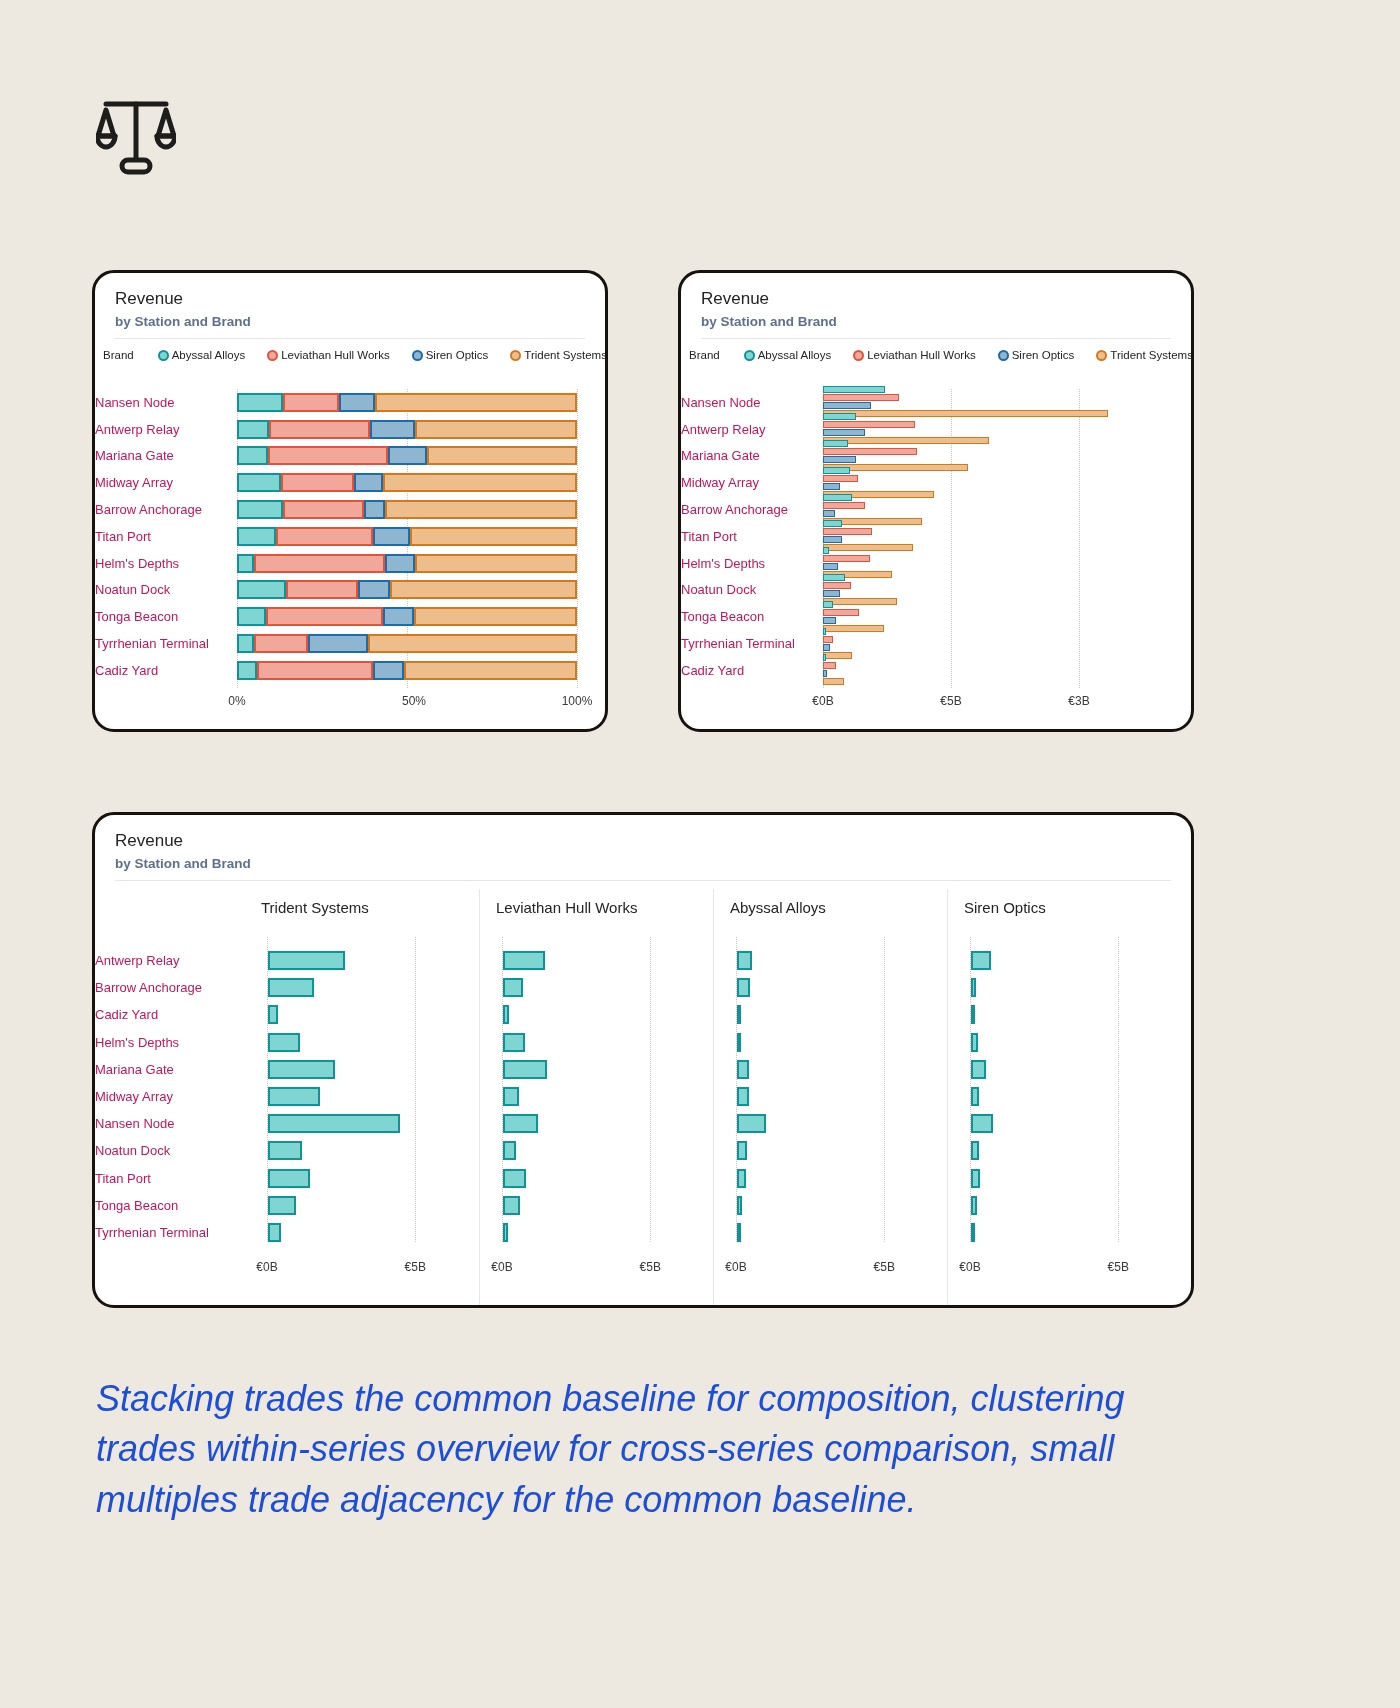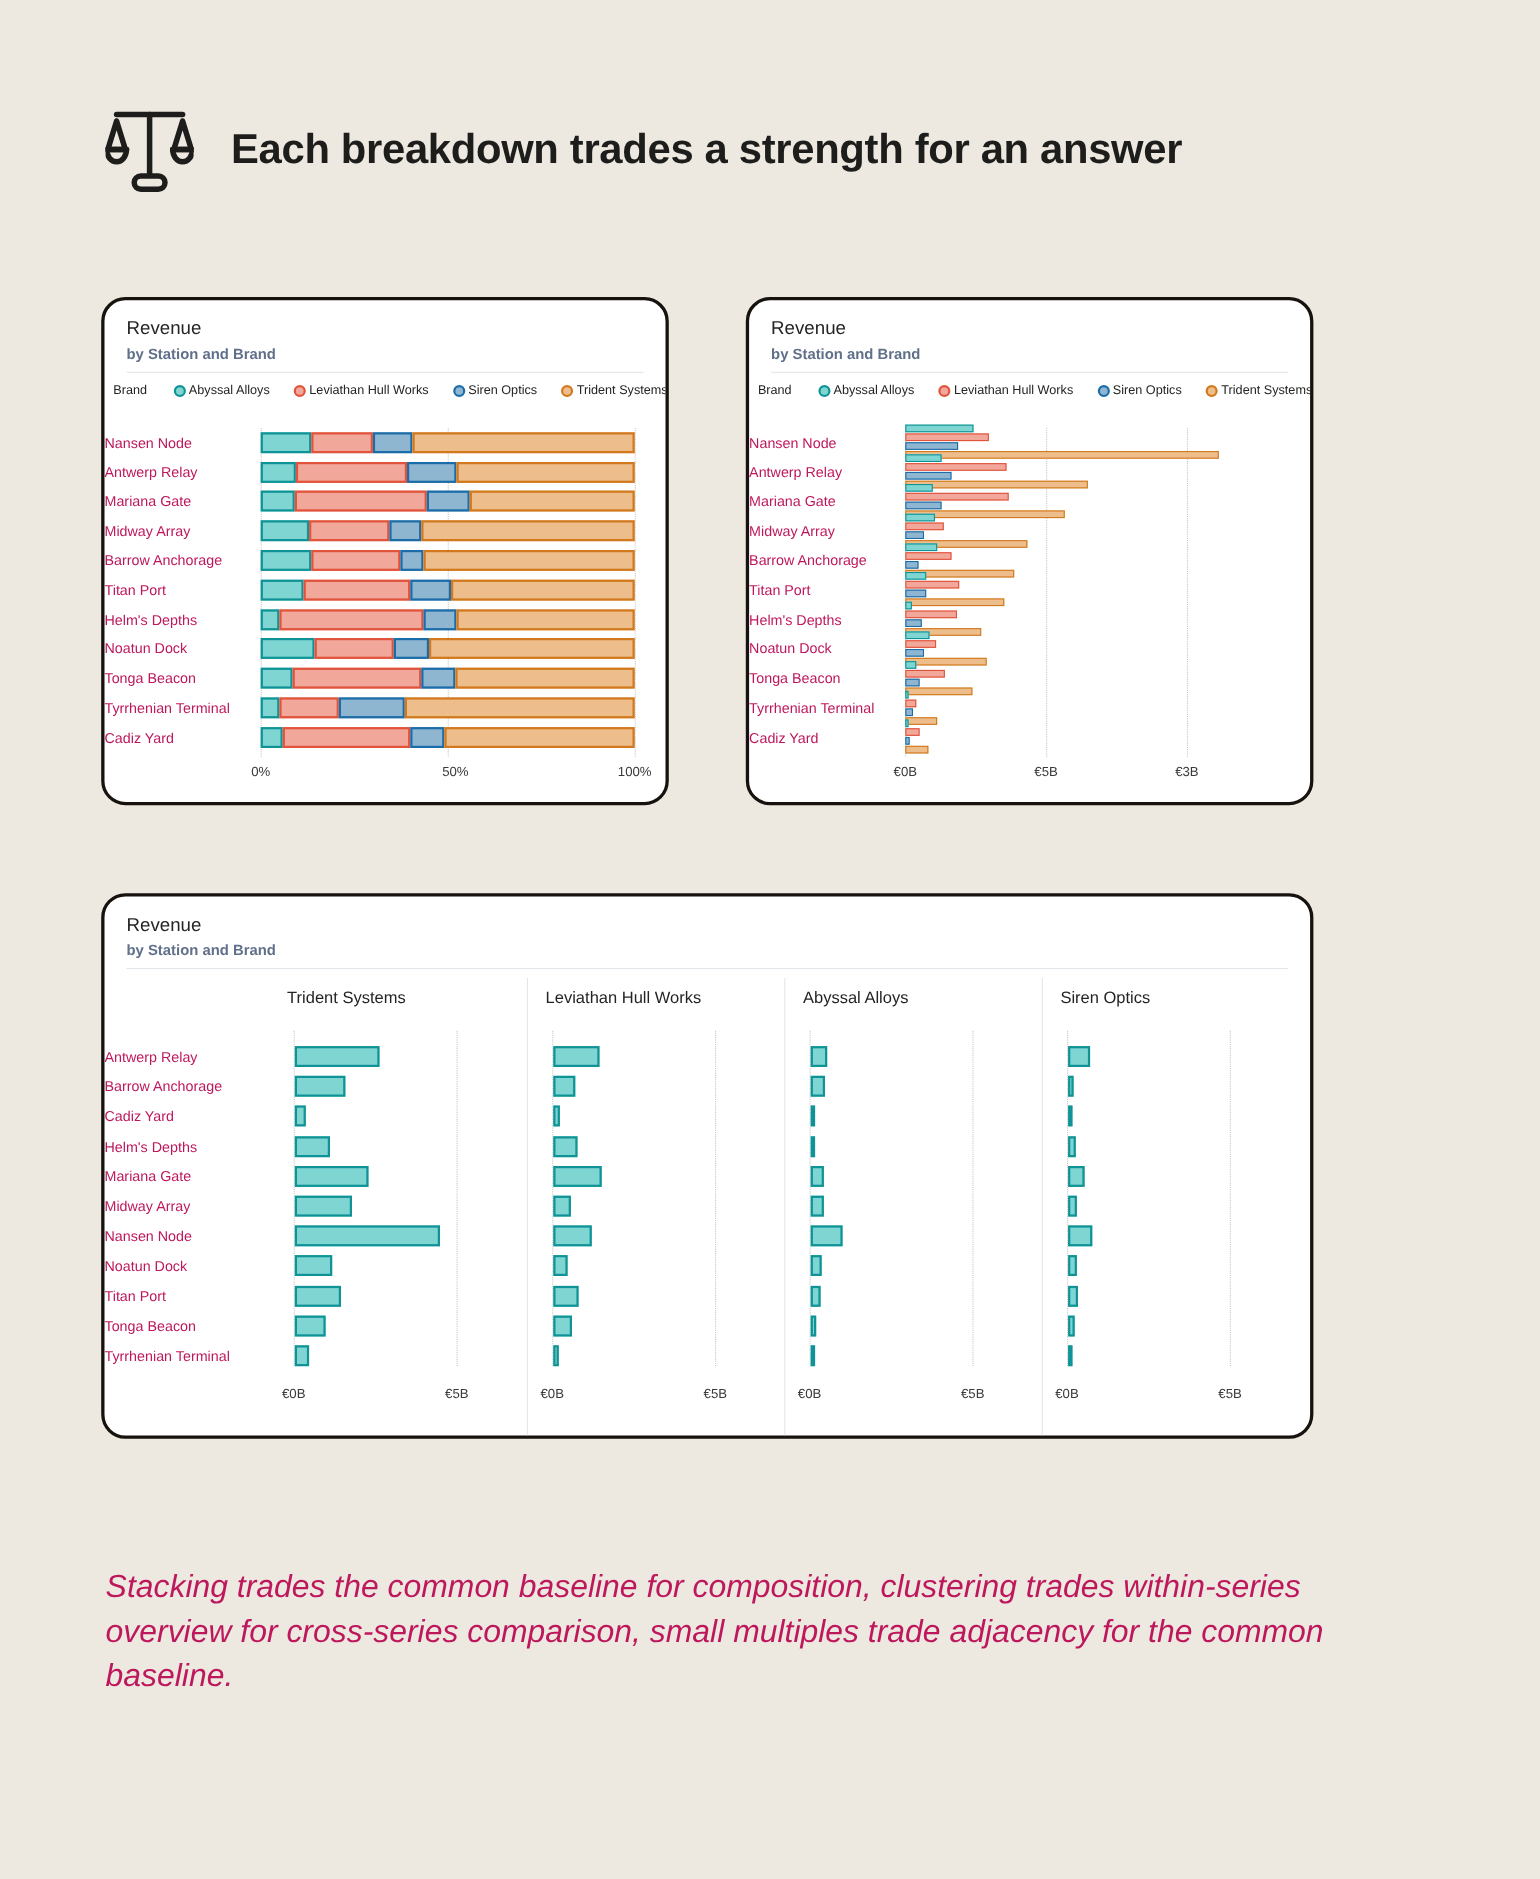--- a/index.html
+++ b/index.html
@@ -55,22 +55,22 @@
   
   .crow { position:relative; }
   .cbar { height:7px; border:1.5px solid; margin-bottom:1px; }
 
   
   .sm-panel { position:absolute; top:0; bottom:0; border-left:1px solid #e3e6ea; }
   .sm-title { font-size:15px; color:#252423; position:absolute; top:10px; left:16px; white-space:nowrap; }
   .mbar { border:2px solid #0f9396; background:#7fd5d2; position:absolute; }
 
   .caption {
-    position:absolute; left:96px; top:1423px; width:1112px;
-    font-size:29px; font-style:italic; line-height:1.4; color:#be185d;
+    position:absolute; left:96px; top:1374px; width:1112px;
+    font-size:36px; font-style:italic; line-height:1.4; color:#1d4ed8;
   }
 </style>
 </head>
 <body>
 
 <div class="header">
   <span class="scale-icon">
     <svg viewBox="0 0 80 88" width="80" height="88">
       <g stroke="#1d1d1b" stroke-width="5" fill="none" stroke-linecap="round" stroke-linejoin="round">
         <line x1="10" y1="12" x2="70" y2="12"></line>
@@ -78,21 +78,20 @@
         <path d="M10 18 L2 44 L18 44 Z" fill="none"></path>
         <line x1="1" y1="44" x2="19" y2="44"></line>
         <path d="M1 44 a9 11 0 0 0 18 0" fill="none"></path>
         <path d="M70 18 L62 44 L78 44 Z" fill="none"></path>
         <line x1="61" y1="44" x2="79" y2="44"></line>
         <path d="M61 44 a9 11 0 0 0 18 0" fill="none"></path>
         <rect x="26" y="68" width="28" height="12" rx="6"></rect>
       </g>
     </svg>
   </span>
-  <div class="page-title">Each breakdown trades a strength for an answer</div>
 </div>
 
 <div class="card" id="card-stacked">
   <div class="card-head">
     <div class="card-title">Revenue</div>
     <div class="card-sub">by Station and Brand</div>
     <div class="card-rule"></div>
   </div>
   <div class="legend" id="legend-1">
       <span class="legend-title">Brand</span>

